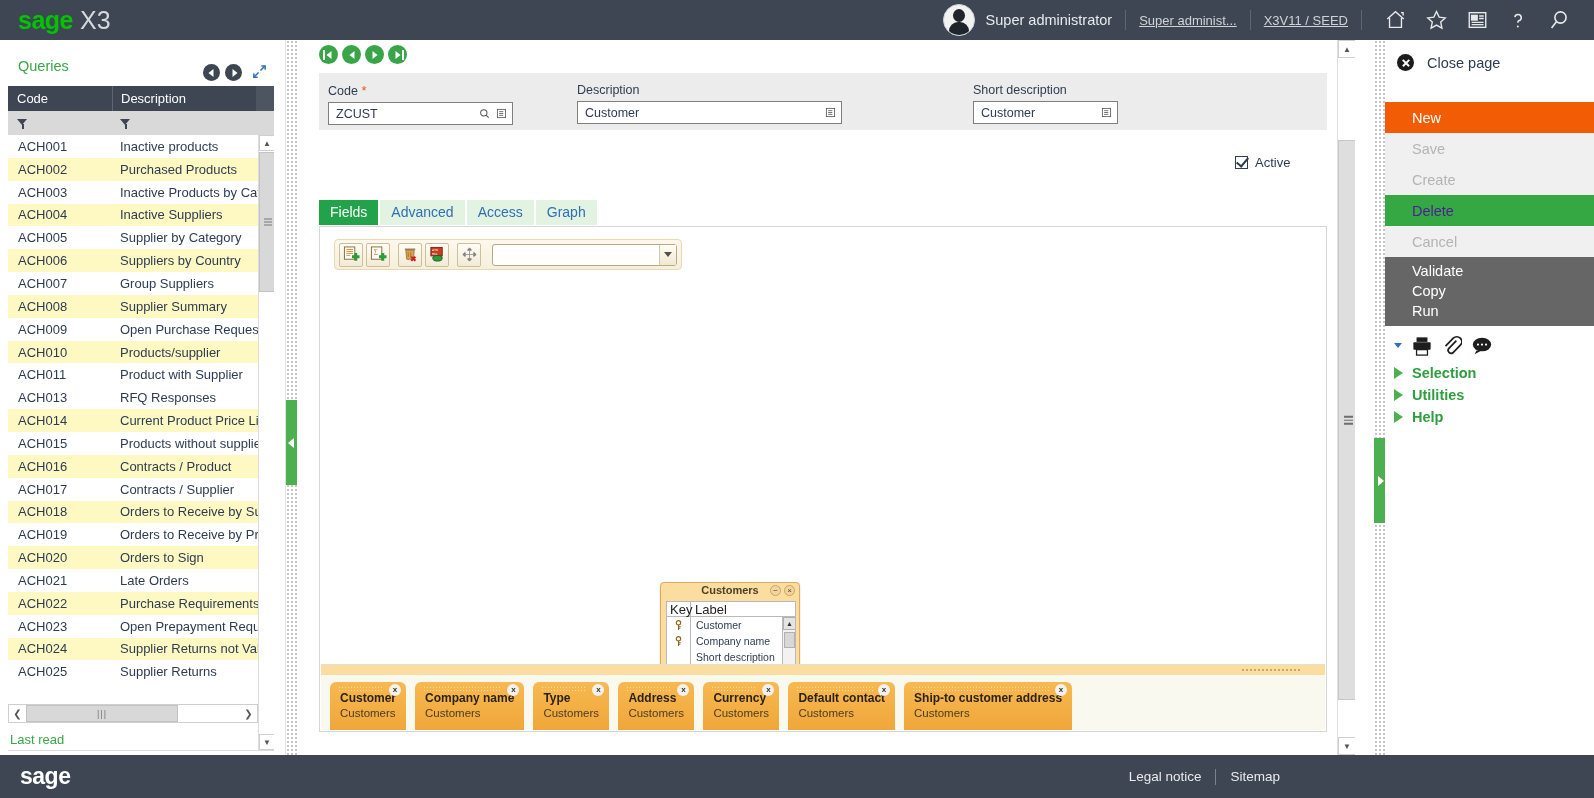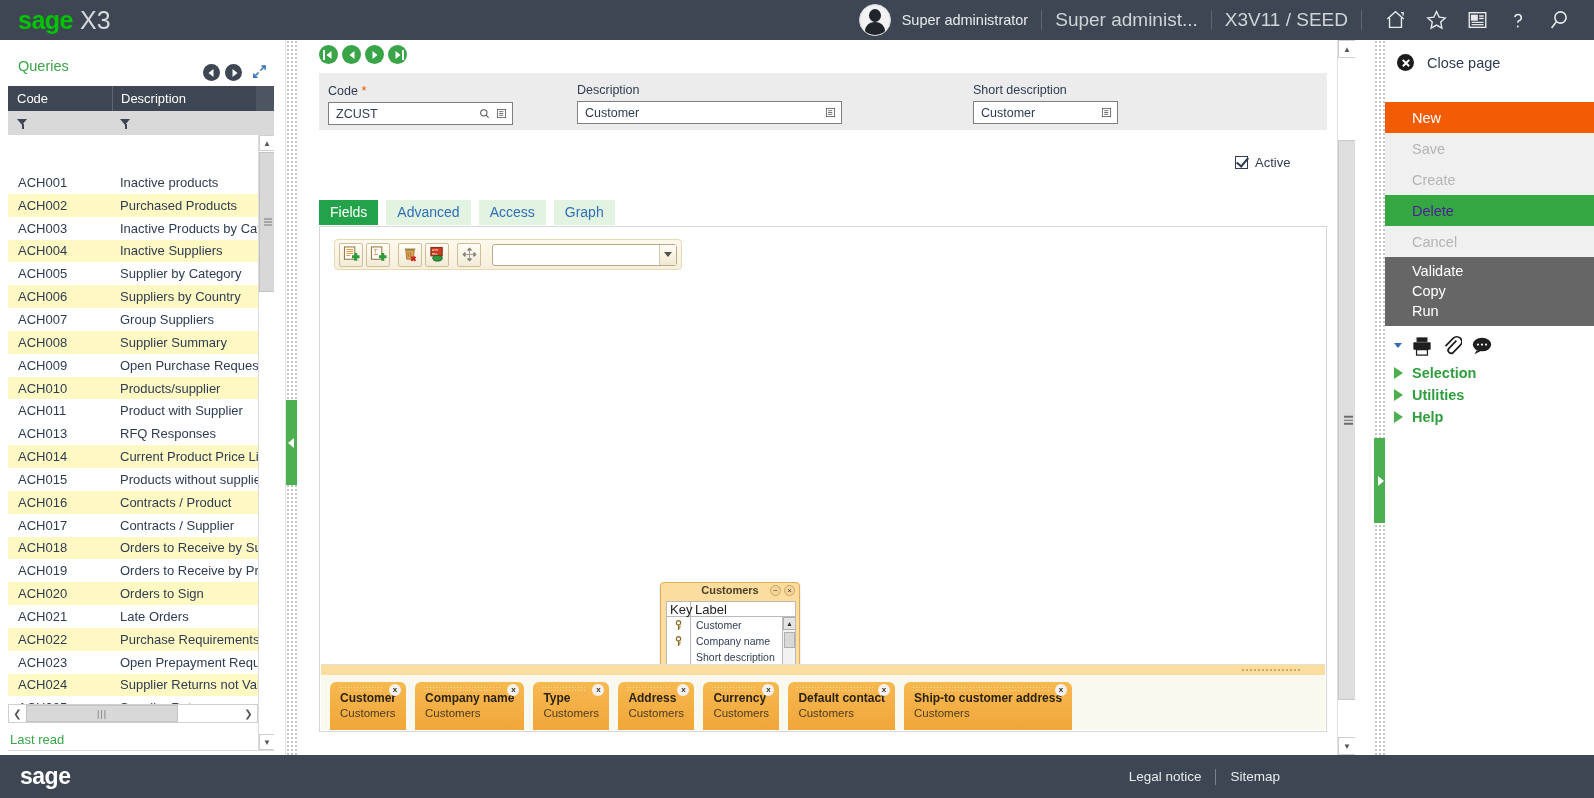--- a/index.html
+++ b/index.html
@@ -32,21 +32,21 @@
     width: 12px; height: 13px; border-radius: 50%; background: #20242b;
     transform: translateX(-50%);
   }
   .avatar::after {
     content: ""; position: absolute; left: 50%; top: 17px;
     width: 20px; height: 18px; border-radius: 9px 9px 0 0; background: #20242b;
     transform: translateX(-50%);
   }
   .tb-user { color: #e8eaec; font-size: 14.5px; margin-left: 11px; }
   .tb-sep { width: 1px; height: 20px; background: #5d6672; margin: 0 13px; }
-  .tb-small { color: #cfd3d8; font-size: 19px; }
+  .tb-small { color: #cfd3d8; font-size: 13px; text-decoration: underline; }
   .tb-icon { color: #e8eaec; margin: 0 9px; display: flex; align-items: center; cursor: pointer; }
   .tb-icon svg { display: block; }
 
   
   .leftpanel {
     position: absolute; left: 0; top: 40px; width: 286px; height: 715px;
     background: #ffffff; border-right: 1px solid #e3e3e3;
   }
   .queries-title { color: #3aa548; font-size: 14.5px; padding: 18px 0 0 10px; margin-left: 8px; }
   .nav-btns { position: absolute; right: 18px; top: 24px; display: flex; align-items: center; gap: 5px; }
@@ -81,21 +81,21 @@
   .funnel::after {
     content: ""; position: absolute; left: 4.5px; top: 5px; width: 2px; height: 5px; background: #3d4652;
   }
   .fr-c1 { width: 104px; padding-left: 9px; }
   .fr-c2 { flex: 1; padding-left: 8px; }
 
   .listbox {
     position: absolute; left: 8px; top: 95px; width: 266px; height: 616px;
     overflow: hidden; border-bottom: 1px solid #dcdcdc;
   }
-  .list-scroll { height: 615px; overflow: hidden; position: relative; margin-top: 36px; }
+  .list-scroll { height: 615px; overflow: hidden; position: relative; }
   .row { height: 22.85px; display: flex; align-items: center; font-size: 13px; color: #2e3c52; }
   .row.alt { background: #fef9c3; }
   .row .c1 { width: 104px; padding-left: 10px; }
   .row .c2 { flex: 1; padding-left: 8px; white-space: nowrap; overflow: hidden; }
 
   
   .lvscroll {
     position: absolute; right: 0; top: 0; width: 16px; height: 615px;
     background: #fff; border-left: 1px solid #dcdcdc;
   }
@@ -170,21 +170,21 @@
   .mini-ico { width: 13px; height: 13px; color: #555; display: flex; align-items: center; justify-content: center; cursor: pointer; }
   .mini-ico svg { display: block; }
   .chkwrap { position: absolute; top: 38px; display: flex; align-items: center; gap: 7px; }
   .chkbox { width: 13px; height: 13px; border: 1.5px solid #2e3c52; position: relative; }
   .chkbox::after {
     content: ""; position: absolute; left: 3px; top: -2px; width: 5px; height: 10px;
     border: solid #2e3c52; border-width: 0 2px 2px 0; transform: rotate(40deg);
   }
   .chklabel { font-size: 13px; color: #2e3c52; }
 
-  .tabs { position: absolute; left: 22px; top: 160px; display: flex; gap: 8px; }
+  .tabs { position: absolute; left: 22px; top: 160px; display: flex; gap: 2px; }
   .tab {
     padding: 4px 11px 5px 11px; font-size: 14px; background: #e2f3e2; color: #2f6fb5; cursor: pointer;
   }
   .tab.active { background: #22a34a; color: #fff; }
 
   .panel {
     position: absolute; left: 22px; top: 186px; width: 1008px; height: 506px;
     border: 1px solid #d7d7d7; background: #fff;
   }
   .gtoolbar {

